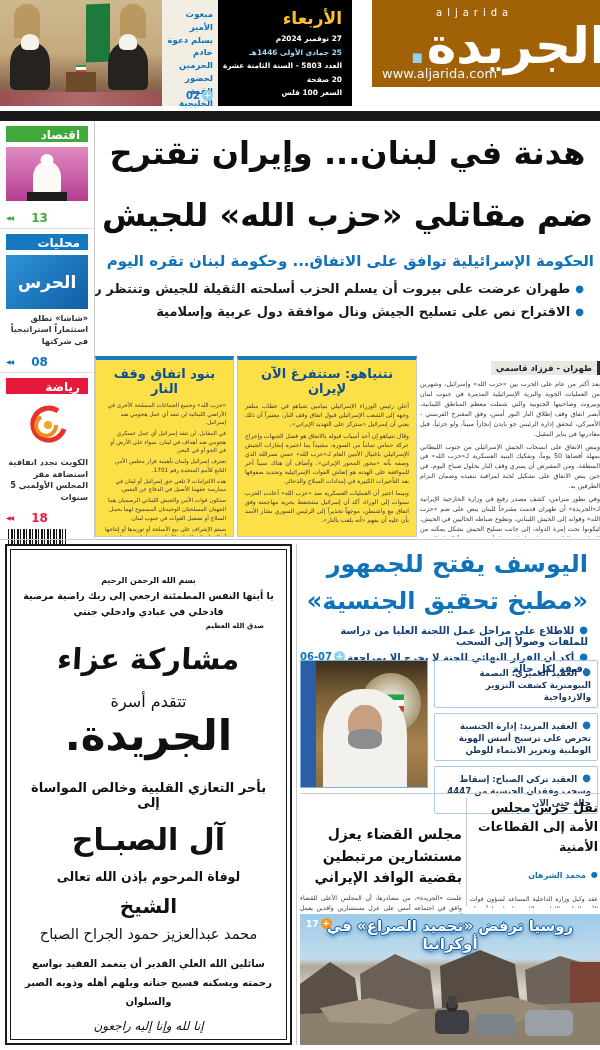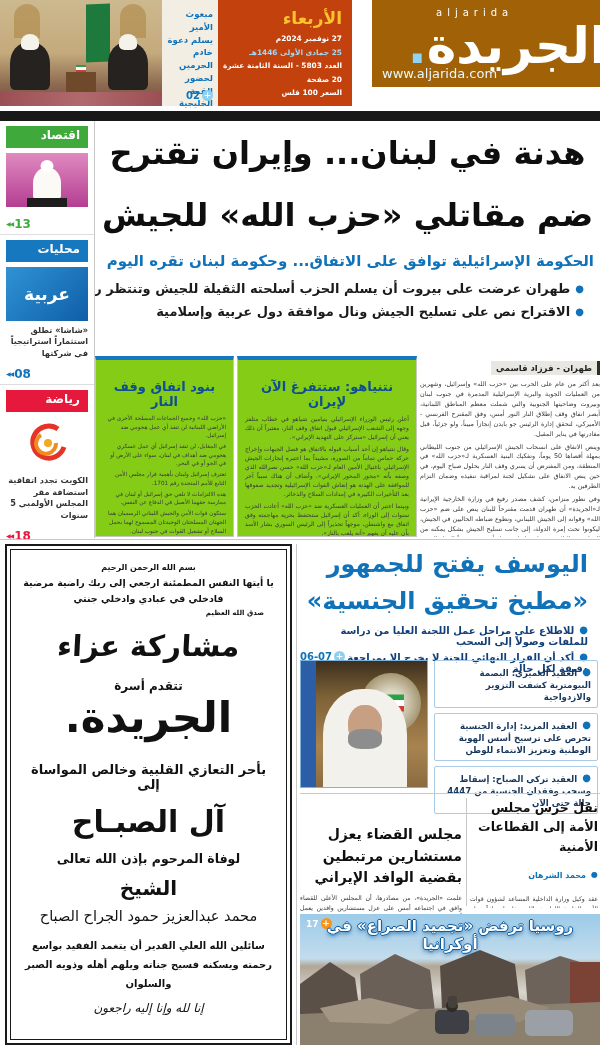--- a/index.html
+++ b/index.html
@@ -15,21 +15,21 @@
   .fig{position:absolute;bottom:16px;width:40px;height:48px;background:#262220;border-radius:45% 45% 12% 12%}
   .fig::before{content:"";position:absolute;top:-8px;left:50%;transform:translateX(-50%);width:18px;height:16px;background:#f5f2ea;border-radius:50% 50% 30% 30%}
   .carpet{position:absolute;bottom:0;left:0;width:100%;height:14px;background:linear-gradient(90deg,#9b4f55,#b06a6e,#9b4f55)}
   .htable{position:absolute;left:66px;bottom:14px;width:30px;height:20px;background:#6e4a2a}
   .kflag{position:absolute;left:76px;bottom:34px;width:10px;height:7px;background:linear-gradient(180deg,#2aa146 33%,#fff 33%,#fff 66%,#d23b3b 66%)}
 
   .hteaser{position:absolute;left:162px;top:0;width:56px;height:106px;background:#f3eee4;padding:8px 5px 0 3px}
   .hteaser .ttext{font-size:8.5px;font-weight:bold;color:#1073b9;line-height:1.5;text-align:right}
   .tpg{position:absolute;bottom:5px;right:5px}
 
-  .hdate{position:absolute;left:218px;top:0;width:134px;height:106px;background:#c2410c;color:#fff;padding:8px 10px 0 4px;text-align:right}
+  .hdate{position:absolute;left:218px;top:0;width:134px;height:106px;background:#000000;color:#fff;padding:8px 10px 0 4px;text-align:right}
   .day{color:#fdc32f;font-size:17px;font-weight:bold;margin-bottom:6px}
   .drow{font-size:7.4px;font-weight:bold;margin-bottom:4.5px;white-space:nowrap}
   .hijri{color:#9ed9f5}
 
   .hlogo{position:absolute;left:372px;top:0;width:248px;height:87px;background:#a16207;border-right:1px solid rgba(255,255,255,.45)}
   .latin{position:absolute;top:7px;left:64px;letter-spacing:5px;font-size:10px;color:#fff;direction:ltr}
   .brand{position:absolute;top:16px;right:12px;font-size:50px;font-weight:bold;color:#fff;line-height:1.2;white-space:nowrap}
   .brand .bdot{color:#8fd4f2}
   .murl{position:absolute;bottom:6px;left:10px;font-size:13px;color:#eaf6fd;direction:ltr}
 
@@ -37,70 +37,70 @@
 
   
   .headline{position:absolute;left:95px;top:122px;width:505px;text-align:center;font-weight:bold;color:#0e0e0e}
   .hl{font-size:32px;line-height:1.95;white-space:nowrap}
   .subhead{position:absolute;left:95px;top:252px;width:505px;text-align:right;padding-right:6px;font-size:15px;font-weight:bold;color:#1073b9;white-space:nowrap}
   .lbullets{position:absolute;left:95px;top:281px;width:505px;padding-right:16px;list-style:none}
   .lbullets li{font-size:13px;font-weight:bold;color:#1b1b1b;margin-bottom:8px;white-space:nowrap}
   .bdot2{color:#1073b9;font-size:10px;margin-left:5px;vertical-align:1px}
 
   
-  .pg{direction:ltr;display:inline-flex;align-items:center;gap:1px;font-weight:bold}
+  .pg{direction:ltr;display:inline-flex;align-items:center;gap:18px;font-weight:bold}
   .pg .arr{font-size:6px;letter-spacing:-1px}
   .pg .num{font-size:12px}
   .pg-blue{color:#1073b9}.pg-green{color:#3fa93c}.pg-red{color:#e6193c}
   .pluspg{direction:ltr;display:inline-flex;align-items:center;gap:2px;font-weight:bold;font-size:10px;color:#1073b9}
   .plus{display:inline-block;width:11px;height:11px;border-radius:50%;background:#8fd0ef;color:#fff;font-size:9px;line-height:11px;text-align:center;font-weight:bold}
   .plus-orange{background:#f7941d}
 
   
   .article{position:absolute;left:420px;top:356px;width:180px;height:181px;overflow:hidden}
   .byline{display:inline-block;background:#e9e7e2;border-right:3px solid #2c2c2c;padding:2px 5px;font-size:8.5px;font-weight:bold;color:#222;margin-bottom:5px}
   .article p{font-size:6.4px;line-height:1.55;color:#3a3a3a;text-align:justify;margin-bottom:3px}
 
-  .box{position:absolute;top:356px;height:181px;border:1px solid #c8c7c2;border-top:4px solid #1678bf;background:#84cc16;padding:19px 7px;overflow:hidden}
+  .box{position:absolute;top:356px;height:181px;border:1px solid #c8c7c2;border-top:4px solid #1678bf;background:#fde047;padding:6px 7px;overflow:hidden}
   .nbox{left:237px;width:180px}
   .cbox{left:95px;width:139px}
   .btitle{font-size:13px;font-weight:bold;color:#0e4e93;text-align:center;margin-bottom:5px}
   .nbox p{font-size:6px;line-height:1.5;text-align:justify;color:#3a3a3a;margin-bottom:3px}
   .cbox ul{list-style:none}
   .cbox li{font-size:5.7px;line-height:1.5;color:#3a3a3a;margin-bottom:2.5px;text-align:right}
 
   
   .side{position:absolute;left:0;top:121px;width:95px;height:417px;border-right:1px solid #c9c9c9;padding:5px 6px 0 6px;background:#fff}
-  .slabel{height:22px;line-height:19px;color:#fff;font-weight:bold;font-size:12px;padding-right:8px;margin-bottom:5px}
+  .slabel{height:16px;line-height:19px;color:#fff;font-weight:bold;font-size:12px;padding-right:8px;margin-bottom:5px}
   .lab-g{background:#3fa93c}.lab-b{background:#1678bf}.lab-r{background:#e6193c}
   .sphoto{height:54px;margin-bottom:4px;position:relative;overflow:hidden}
   .stext{font-size:8.2px;font-weight:bold;color:#333;line-height:1.45;text-align:right}
   .spage{direction:ltr;text-align:left;margin:1px 0 3px}
   .sdiv{border-top:1px solid #ddd;margin:3px -6px 5px}
   .eco{background:linear-gradient(180deg,#e08ac0,#b43e92)}
   .eco-fig{position:absolute;left:50%;transform:translateX(-50%);bottom:8px;width:28px;height:32px;background:#fbfaf6;border-radius:50% 50% 12% 12%}
   .eco-fig::before{content:"";position:absolute;top:-7px;left:50%;transform:translateX(-50%);width:13px;height:12px;background:#fff;border-radius:50%}
   .eco-pod{position:absolute;left:50%;transform:translateX(-50%);bottom:0;width:40px;height:9px;background:#1d1d1d}
   .shasha{background:linear-gradient(135deg,#2f93d4,#0f5ea8);display:flex;align-items:center;justify-content:center}
   .shasha span{color:#fff;font-weight:bold;font-size:17px}
   .sport{background:#fff;display:flex;align-items:center;justify-content:center}
   .barcode{height:30px;margin:4px 22px 0 2px;background:repeating-linear-gradient(90deg,#141414 0 1px,#fff 1px 3px,#141414 3px 5px,#fff 5px 6px)}
 
   
   .hline{position:absolute;background:#c9c9c9}
   .vline{position:absolute;background:#c9c9c9}
 
   
   .obit{position:absolute;left:5px;top:544px;width:287px;height:501px;border:2px solid #1a1a1a;padding:3px;background:#fff}
-  .obit-in{border:1px solid #1a1a1a;height:100%;padding:13px 8px;text-align:center;color:#111}
+  .obit-in{border:1px solid #1a1a1a;height:100%;padding:26px 8px;text-align:center;color:#111}
   .bism{font-size:8px;font-weight:bold}
   .verse{font-size:9.5px;font-weight:bold;line-height:1.7;margin-top:3px}
   .sadaq{font-size:7px;font-weight:bold;margin-top:2px;text-align:right;padding-right:14px}
   .otitle{font-size:29px;font-weight:bold;margin-top:12px;transform:skewX(-3deg)}
-  .pres{font-size:12px;font-weight:bold;margin-top:16px}
+  .pres{font-size:16px;font-weight:normal;margin-top:16px}
   .obrand{font-size:42px;font-weight:bold;margin-top:0px;line-height:1.2}
   .cond{font-size:13px;font-weight:bold;margin-top:18px}
   .family{font-size:30px;font-weight:bold;margin-top:12px}
   .occ{font-size:12.5px;font-weight:bold;margin-top:12px}
   .sheikh{font-size:20px;font-weight:bold;margin-top:10px}
   .dname{font-size:14.5px;font-weight:normal;margin-top:8px}
   .prayer{font-size:10px;font-weight:bold;line-height:1.9;margin-top:12px}
   .closing{font-size:12px;font-weight:normal;margin-top:8px;font-style:italic}
 
   
@@ -223,21 +223,21 @@
       <div class="eco-pod"></div>
     </div>
     <div class="spage"><span class="pg pg-green">
           <span class="arr">◀◀</span>
           <span class="num">13</span>
         </span></div>
     <div class="sdiv"></div>
 
     <div class="slabel lab-b">محليات</div>
     <div class="sphoto shasha">
-        <span>عربية</span>
+        <span>الحرس</span>
       </div>
     <div class="stext">«شاشا» تطلق استثماراً استراتيجياً في شركتها</div>
     <div class="spage"><span class="pg pg-blue">
           <span class="arr">◀◀</span>
           <span class="num">08</span>
         </span></div>
     <div class="sdiv"></div>
 
     <div class="slabel lab-r">رياضة</div>
     <div class="sphoto sport">

